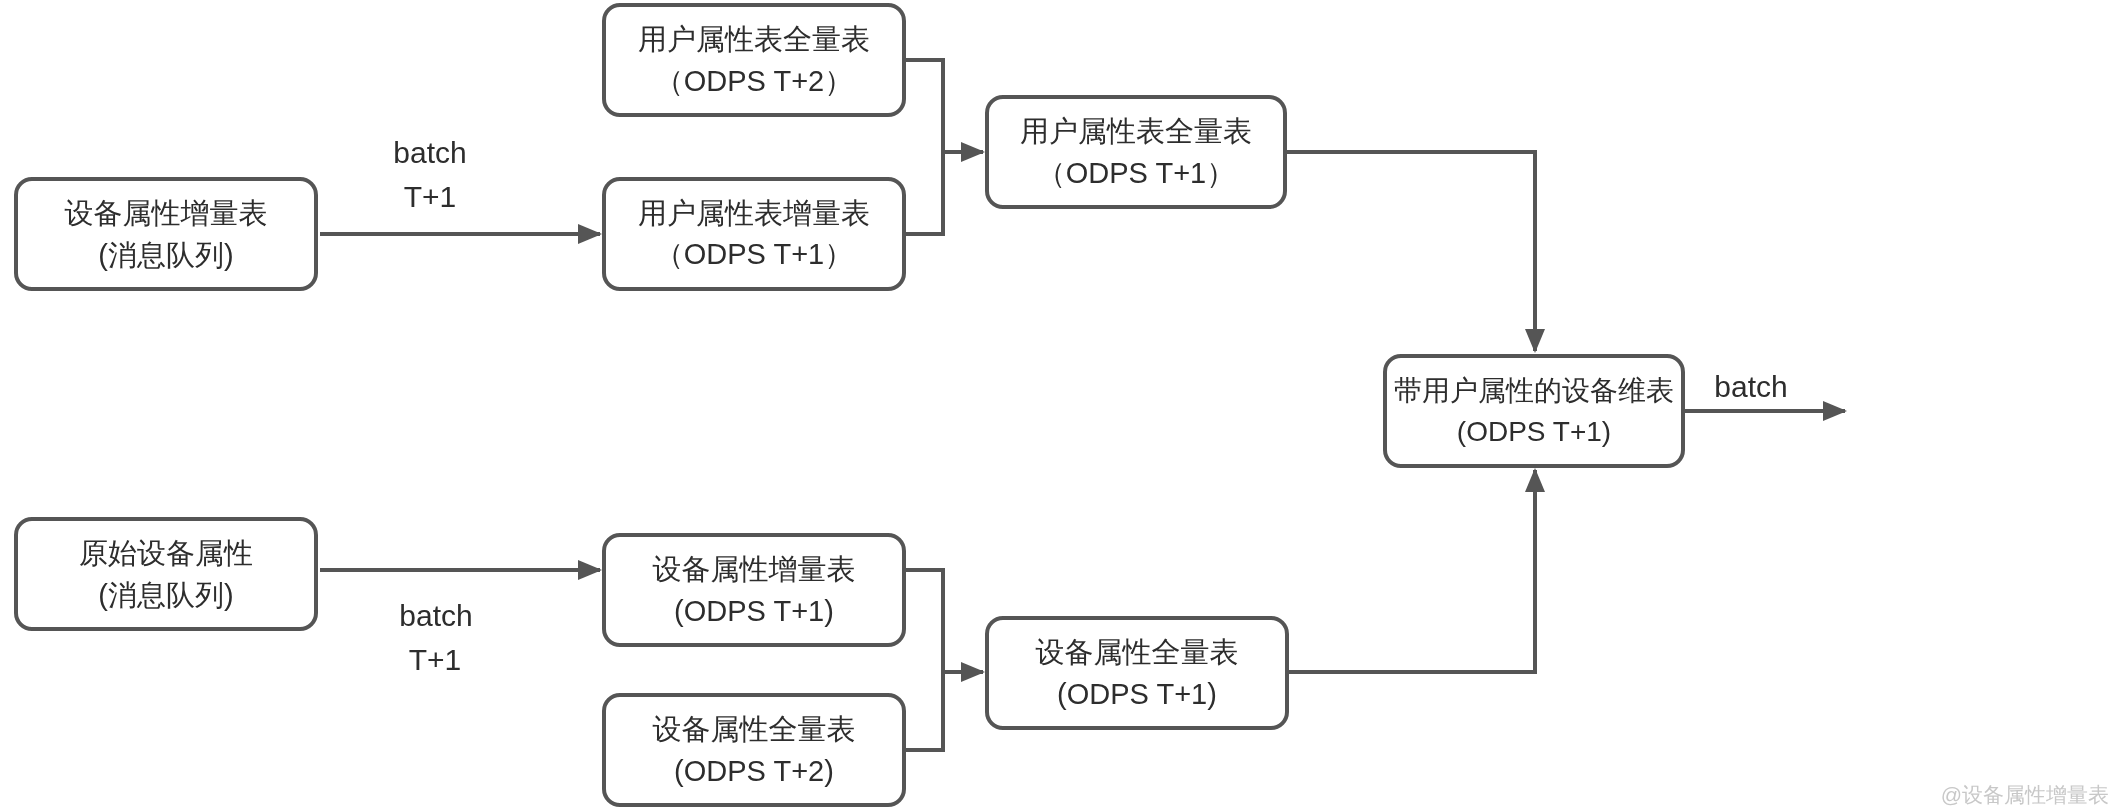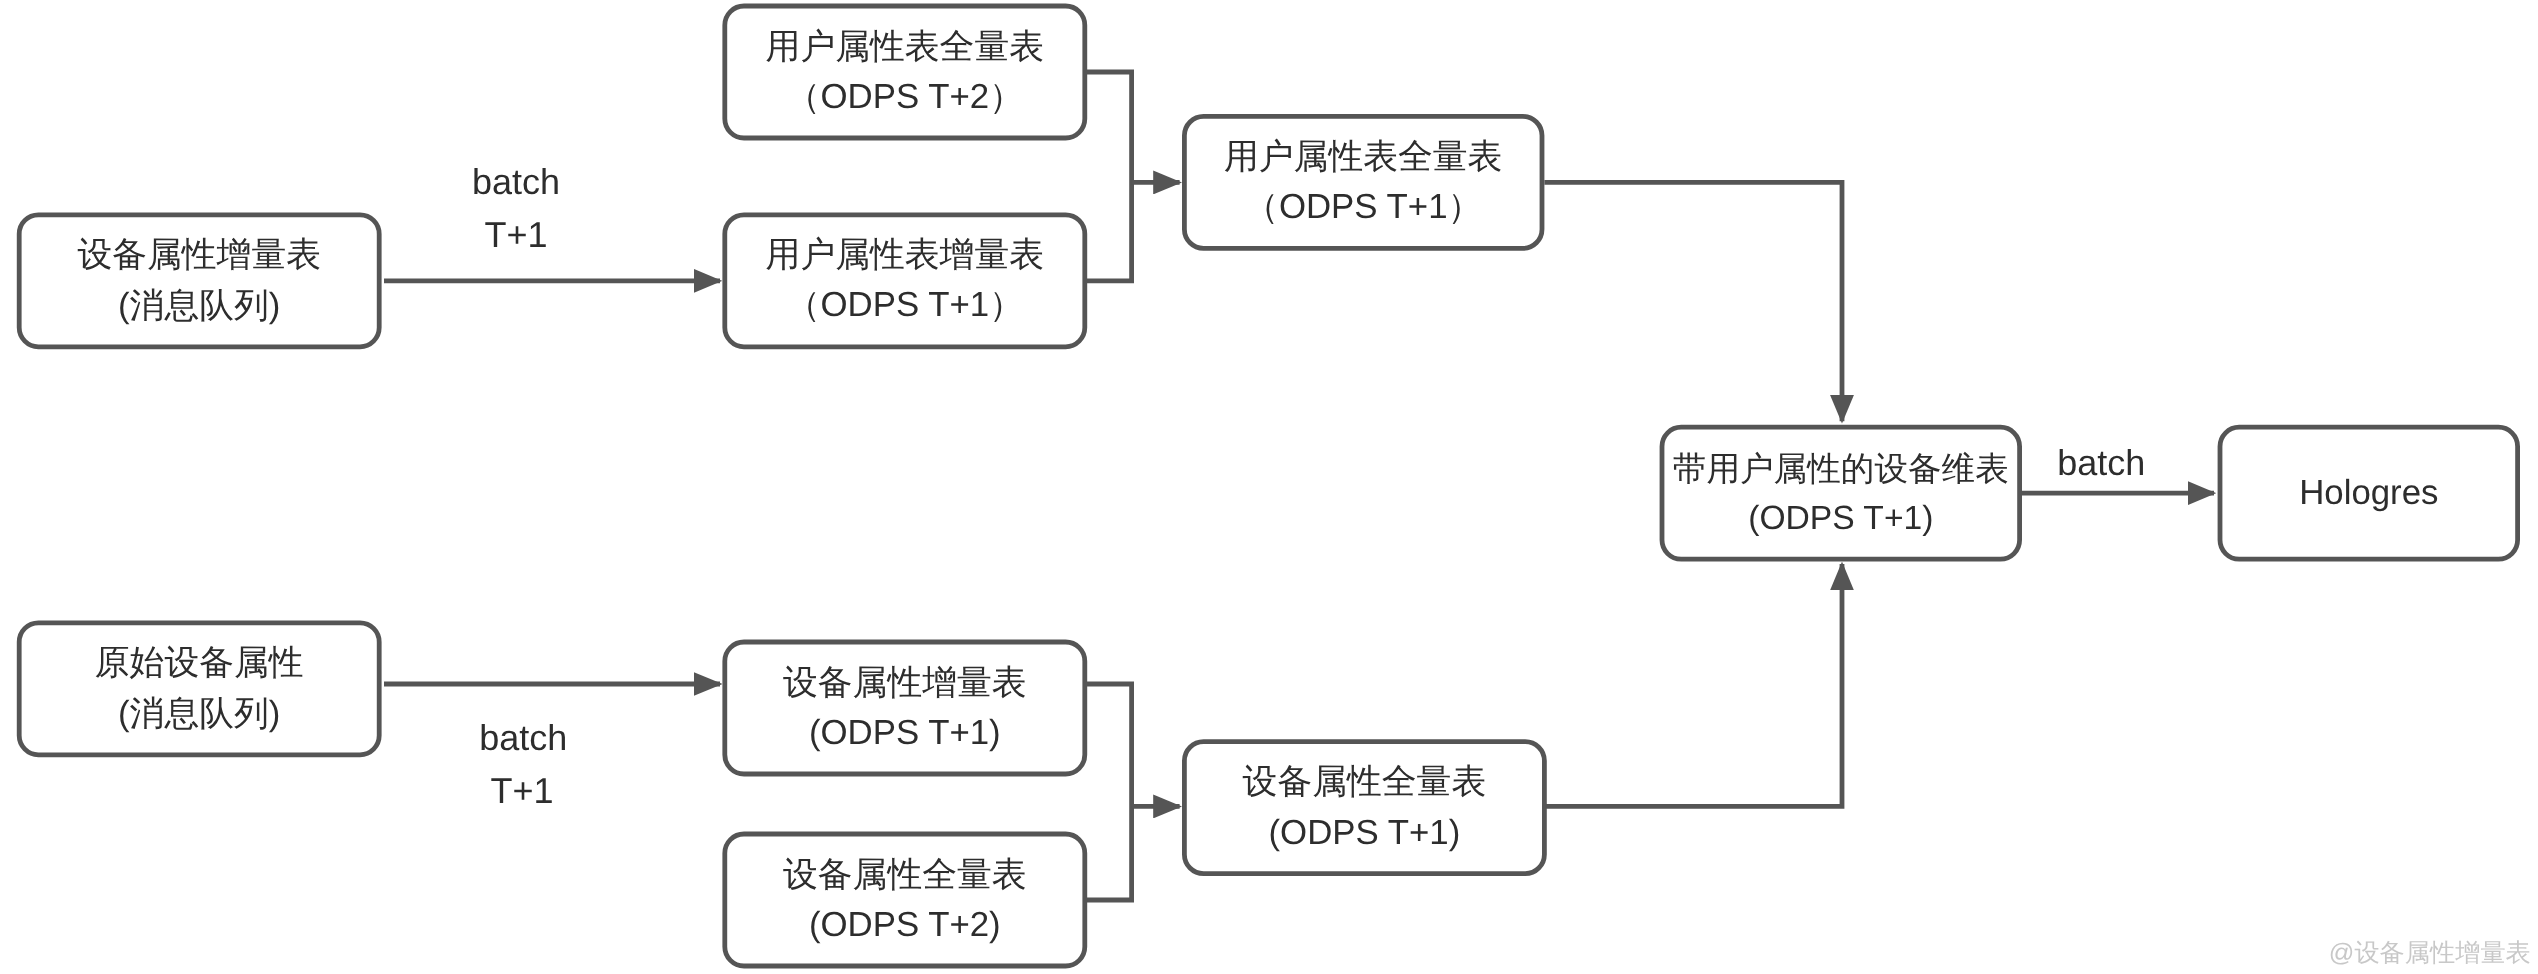--- a/index.html
+++ b/index.html
@@ -108,24 +108,20 @@
   <div class="node" id="n-user-full-t1">
     <span>用户属性表全量表</span>
     <span>（ODPS T+1）</span>
   </div>
 
   <div class="node" id="n-device-dim">
     <span>带用户属性的设备维表</span>
     <span>(ODPS T+1)</span>
   </div>
 
-  <div class="node" id="n-hologres">
-    <span>Hologres</span>
-
-  </div>
 
   <div class="node" id="n-device-attr-source">
     <span>原始设备属性</span>
     <span>(消息队列)</span>
   </div>
 
   <div class="node" id="n-device-incr-t1">
     <span>设备属性增量表</span>
     <span>(ODPS T+1)</span>
   </div>

